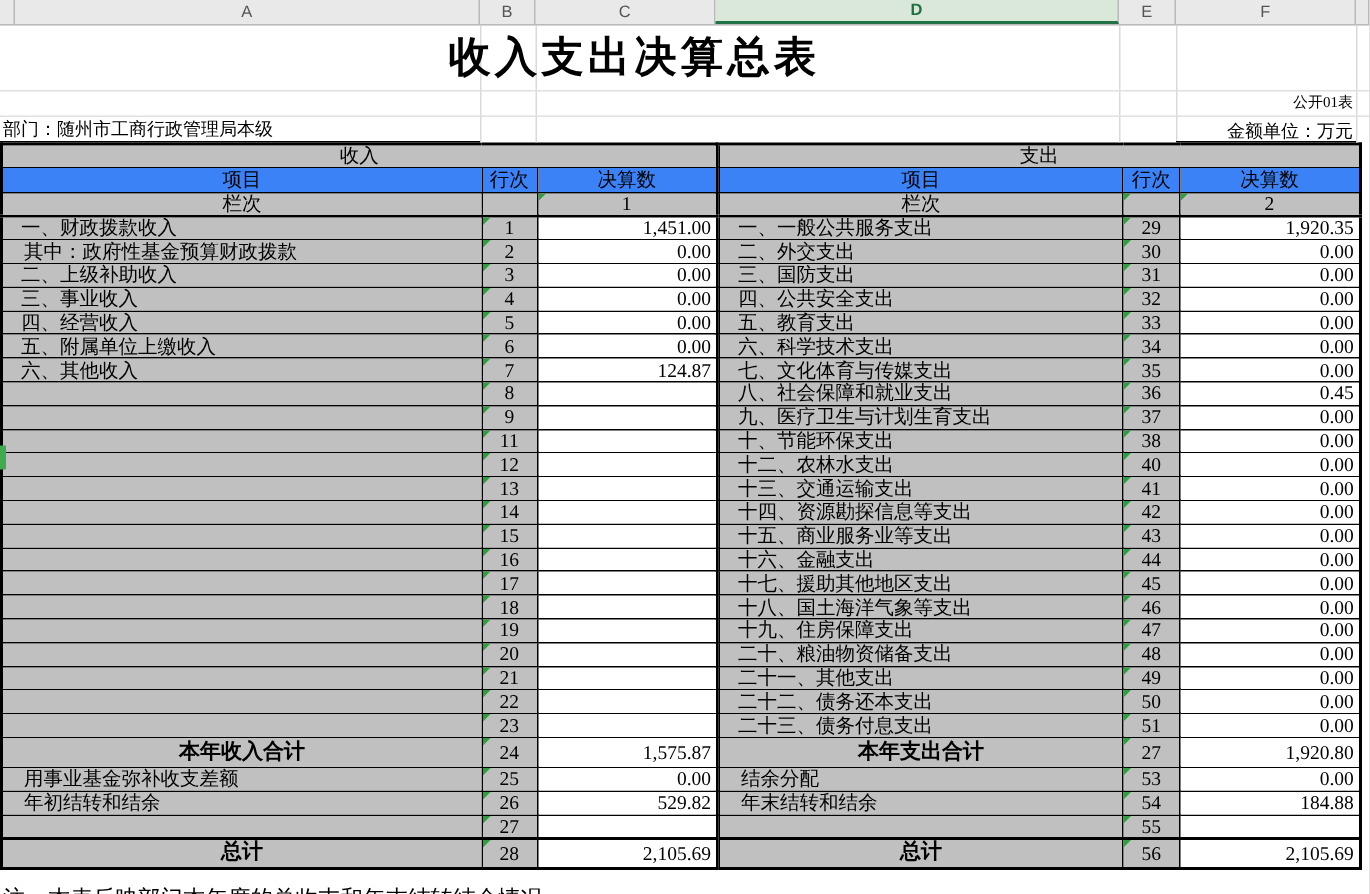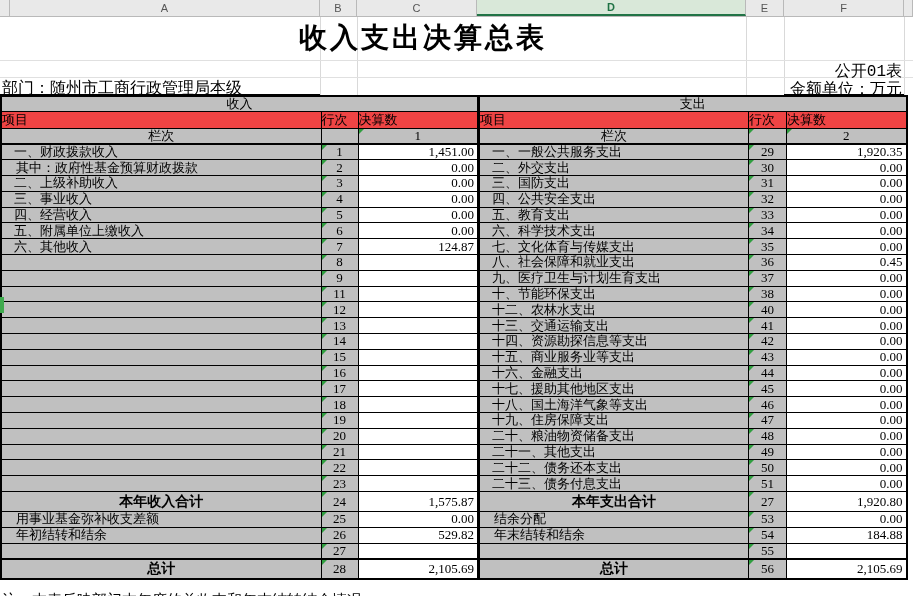--- a/index.html
+++ b/index.html
@@ -13,40 +13,40 @@
   .col-headers { display:flex; height:17px; background:#e9e9e9;
     font-family:"Liberation Sans","DejaVu Sans",sans-serif;
     font-size:11px; color:#555; border-bottom:1px solid #b9b9b9; }
   .col-h { border-right:1px solid #b9b9b9; text-align:center; line-height:16px; overflow:hidden; }
   .col-h.sel { background:#d9e8d9; color:#1f7244; font-weight:bold;
     border-bottom:2px solid #217346; line-height:14px; }
   
   .title-row { height:43px; position:relative; }
   .sheet-title { position:absolute; left:0; width:846px; top:2px; text-align:center;
     font-size:28px; font-weight:bold; letter-spacing:3px; }
-  .pub-row { height:17px; position:relative; font-size:16px;font-family:Liberation Mono, monospace; }
+  .pub-row { height:17px; position:relative; font-size:10px; }
   .pub-row .right-text { position:absolute; right:11px; top:1px; }
-  .dept-row { height:18px; position:relative; font-size:16px; }
+  .dept-row { height:18px; position:relative; font-size:12px; }
   .dept-row .left-text { position:absolute; left:2px; top:1px; }
   .dept-row .right-text { position:absolute; right:11px; top:2px; }
   .u-line-a { position:absolute; left:0; width:320px; bottom:0; border-bottom:1px solid #000; height:1px;}
   .u-line-f { position:absolute; left:784px; width:120px; bottom:0; border-bottom:1px solid #000; height:1px;}
   .vline { position:absolute; top:17px; width:1px; height:78px; background:#d9d9d9; }
   .hline { position:absolute; left:0; width:913px; height:1px; background:#e0e0e0; }
   
   .tables { display:flex;border-radius:24px; }
   table { border-collapse:collapse; table-layout:fixed; }
   #tbl-income { width:477px; border:2px solid #000; }
   #tbl-expense { width:427px; border:2px solid #000; border-left:none; }
   td, th { border:1px solid #000; font-weight:normal; font-size:13px;
     line-height:14px; overflow:hidden; white-space:nowrap; position:relative; }
   tr.band { height:15px; }
   tr.band td { background:#c0c0c0; text-align:center; }
   tr.heads { height:17px; }
-  tr.heads th { background:#ef4444; text-align:left; }
+  tr.heads th { background:#3b82f6; text-align:center; }
   tr.lanci { height:15px; border-bottom:2px solid #000; }
   tr.lanci td { background:#c0c0c0; text-align:center; }
   tr.lanci { }
   tr.data-row { height:15.8px; }
   tr.total-row { height:20px; border-top:2px solid #000; }
   tr.total-row.no-thick { border-top:1px solid #000; }
   td.label { background:#c0c0c0; padding-left:12px; }
   td.label.indent { padding-left:14px; }
   td.label.total { text-align:center; font-weight:bold; font-size:14px; padding-left:0; }
   td.rownum { background:#c0c0c0; text-align:center; }

